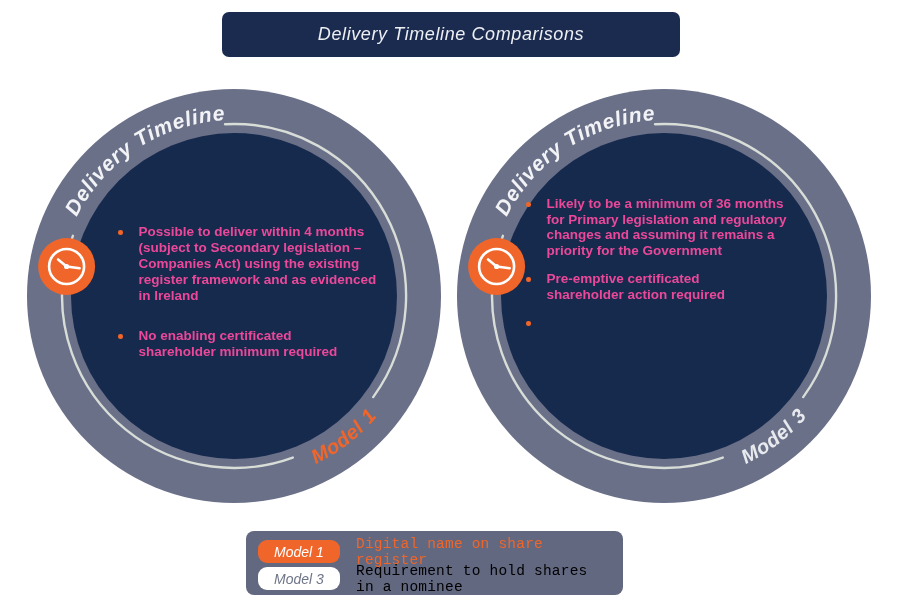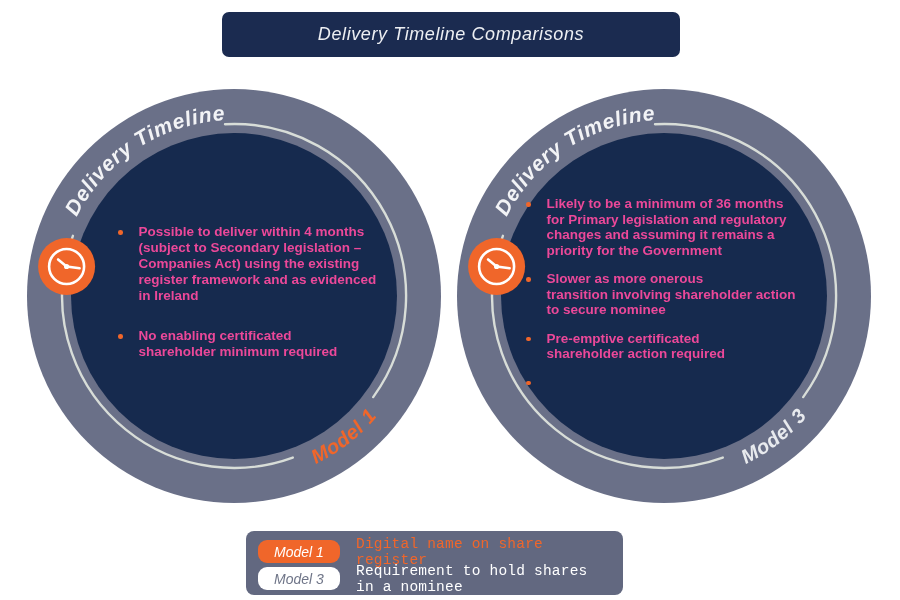--- a/index.html
+++ b/index.html
@@ -58,21 +58,21 @@
   .legend-row{display:flex;align-items:center;height:23px;}
   .pill{
     flex:0 0 82px;height:23px;border-radius:9px;margin-right:16px;
     display:flex;align-items:center;justify-content:center;
     font-style:italic;font-size:14px;
   }
   .pill-orange{background:var(--orange);color:#fff;}
   .pill-white{background:#fff;color:#6F7588;}
   .legend-label{font-size:14.5px;letter-spacing:.2px;font-family:Liberation Mono, monospace;}
   .label-orange{color:var(--orange);}
-  .label-white{color:#ffffff;}
+  .label-white{color:#000000;}
 </style>
 </head>
 <body>
 
 <div class="stage">
 
   <div class="title-bar">
     <span class="title-text">Delivery Timeline Comparisons</span>
   </div>
 
@@ -140,26 +140,20 @@
     <div class="bullets bullets-right">
       <div class="bullet-item">
         <span class="dot"></span>
         <span class="b-text">Likely to be a minimum of 36 months
 for Primary legislation and regulatory
 changes and assuming it remains a
 priority for the Government</span>
       </div>
       <div class="bullet-item">
         <span class="dot"></span>
-        <span class="b-text">Slower as more onerous
-transition involving shareholder action
-to secure nominee</span>
-      </div>
-      <div class="bullet-item">
-        <span class="dot"></span>
         <span class="b-text">Pre-emptive certificated
 shareholder action required</span>
       </div>
       <div class="bullet-item">
         <span class="dot"></span>
       </div>
     </div>
   </div>
 
   <div class="legend">

